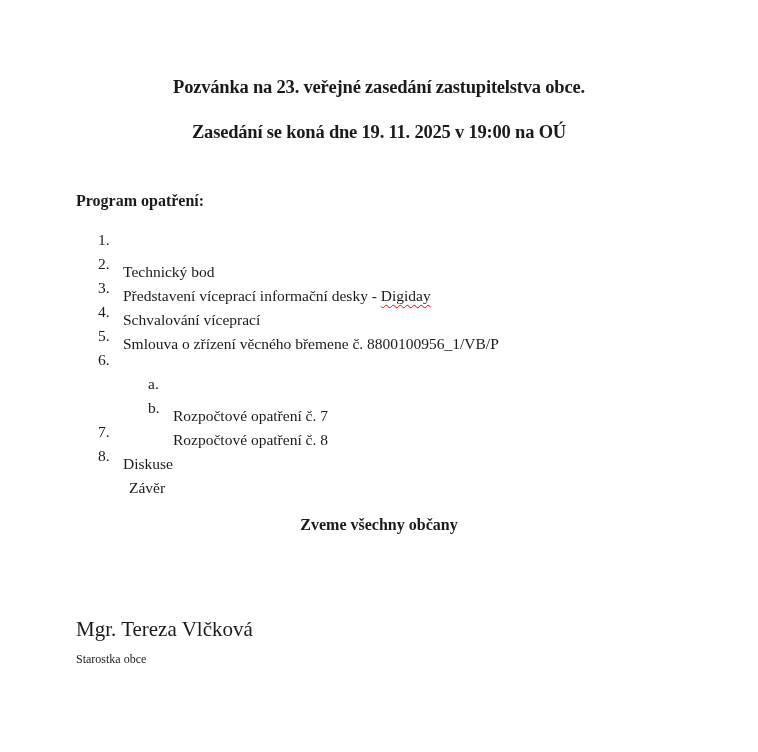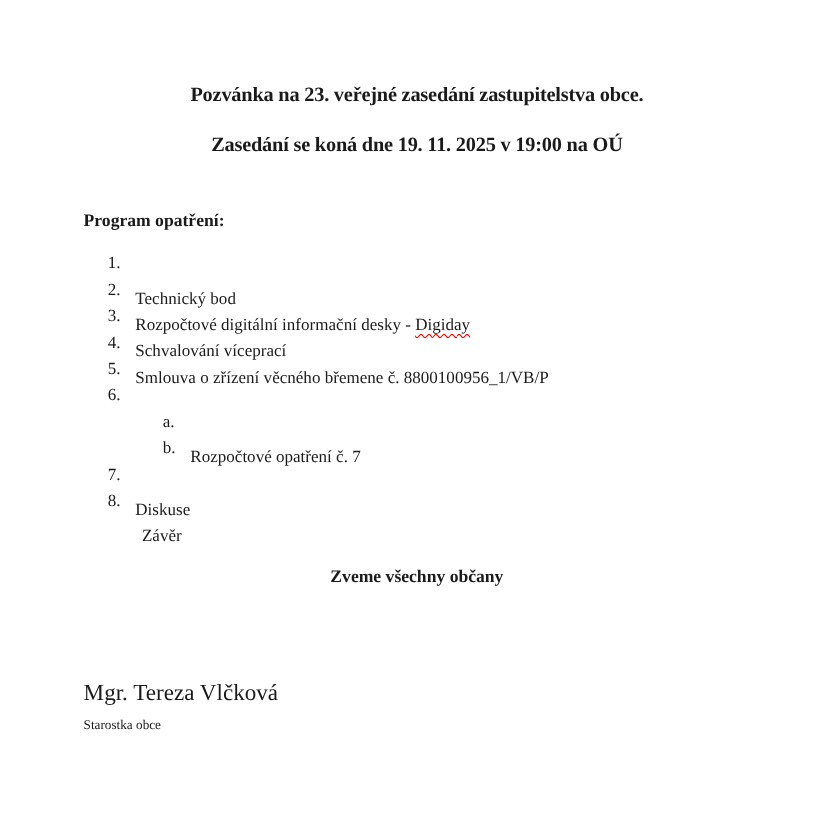--- a/index.html
+++ b/index.html
@@ -99,21 +99,21 @@
 
   <div class="agenda">
 
     <div class="row">
       <span class="num">1.</span>
       <span class="txt">Technický bod</span>
     </div>
 
     <div class="row">
       <span class="num">2.</span>
-      <span class="txt"><span>Rozpočtové digitální informační desky - </span><span class="misspelled">Digiday</span></span>
+      <span class="txt"><span>Představení víceprací informační desky - </span><span class="misspelled">Digiday</span></span>
     </div>
 
     <div class="row">
       <span class="num">3.</span>
       <span class="txt">Schvalování víceprací</span>
     </div>
 
     <div class="row">
       <span class="num">4.</span>
       <span class="txt">Smlouva o zřízení věcného břemene č. 8800100956_1/VB/P</span>
@@ -127,20 +127,21 @@
       <span class="num">6.</span>
     </div>
 
     <div class="row sub">
       <span class="num">a.</span>
       <span class="txt">Rozpočtové opatření č. 7</span>
     </div>
 
     <div class="row sub">
       <span class="num">b.</span>
+      <span class="txt">Rozpočtové opatření č. 8</span>
     </div>
 
     <div class="row">
       <span class="num">7.</span>
       <span class="txt">Diskuse</span>
     </div>
 
     <div class="row last">
       <span class="num">8.</span>
       <span class="txt">Závěr</span>

